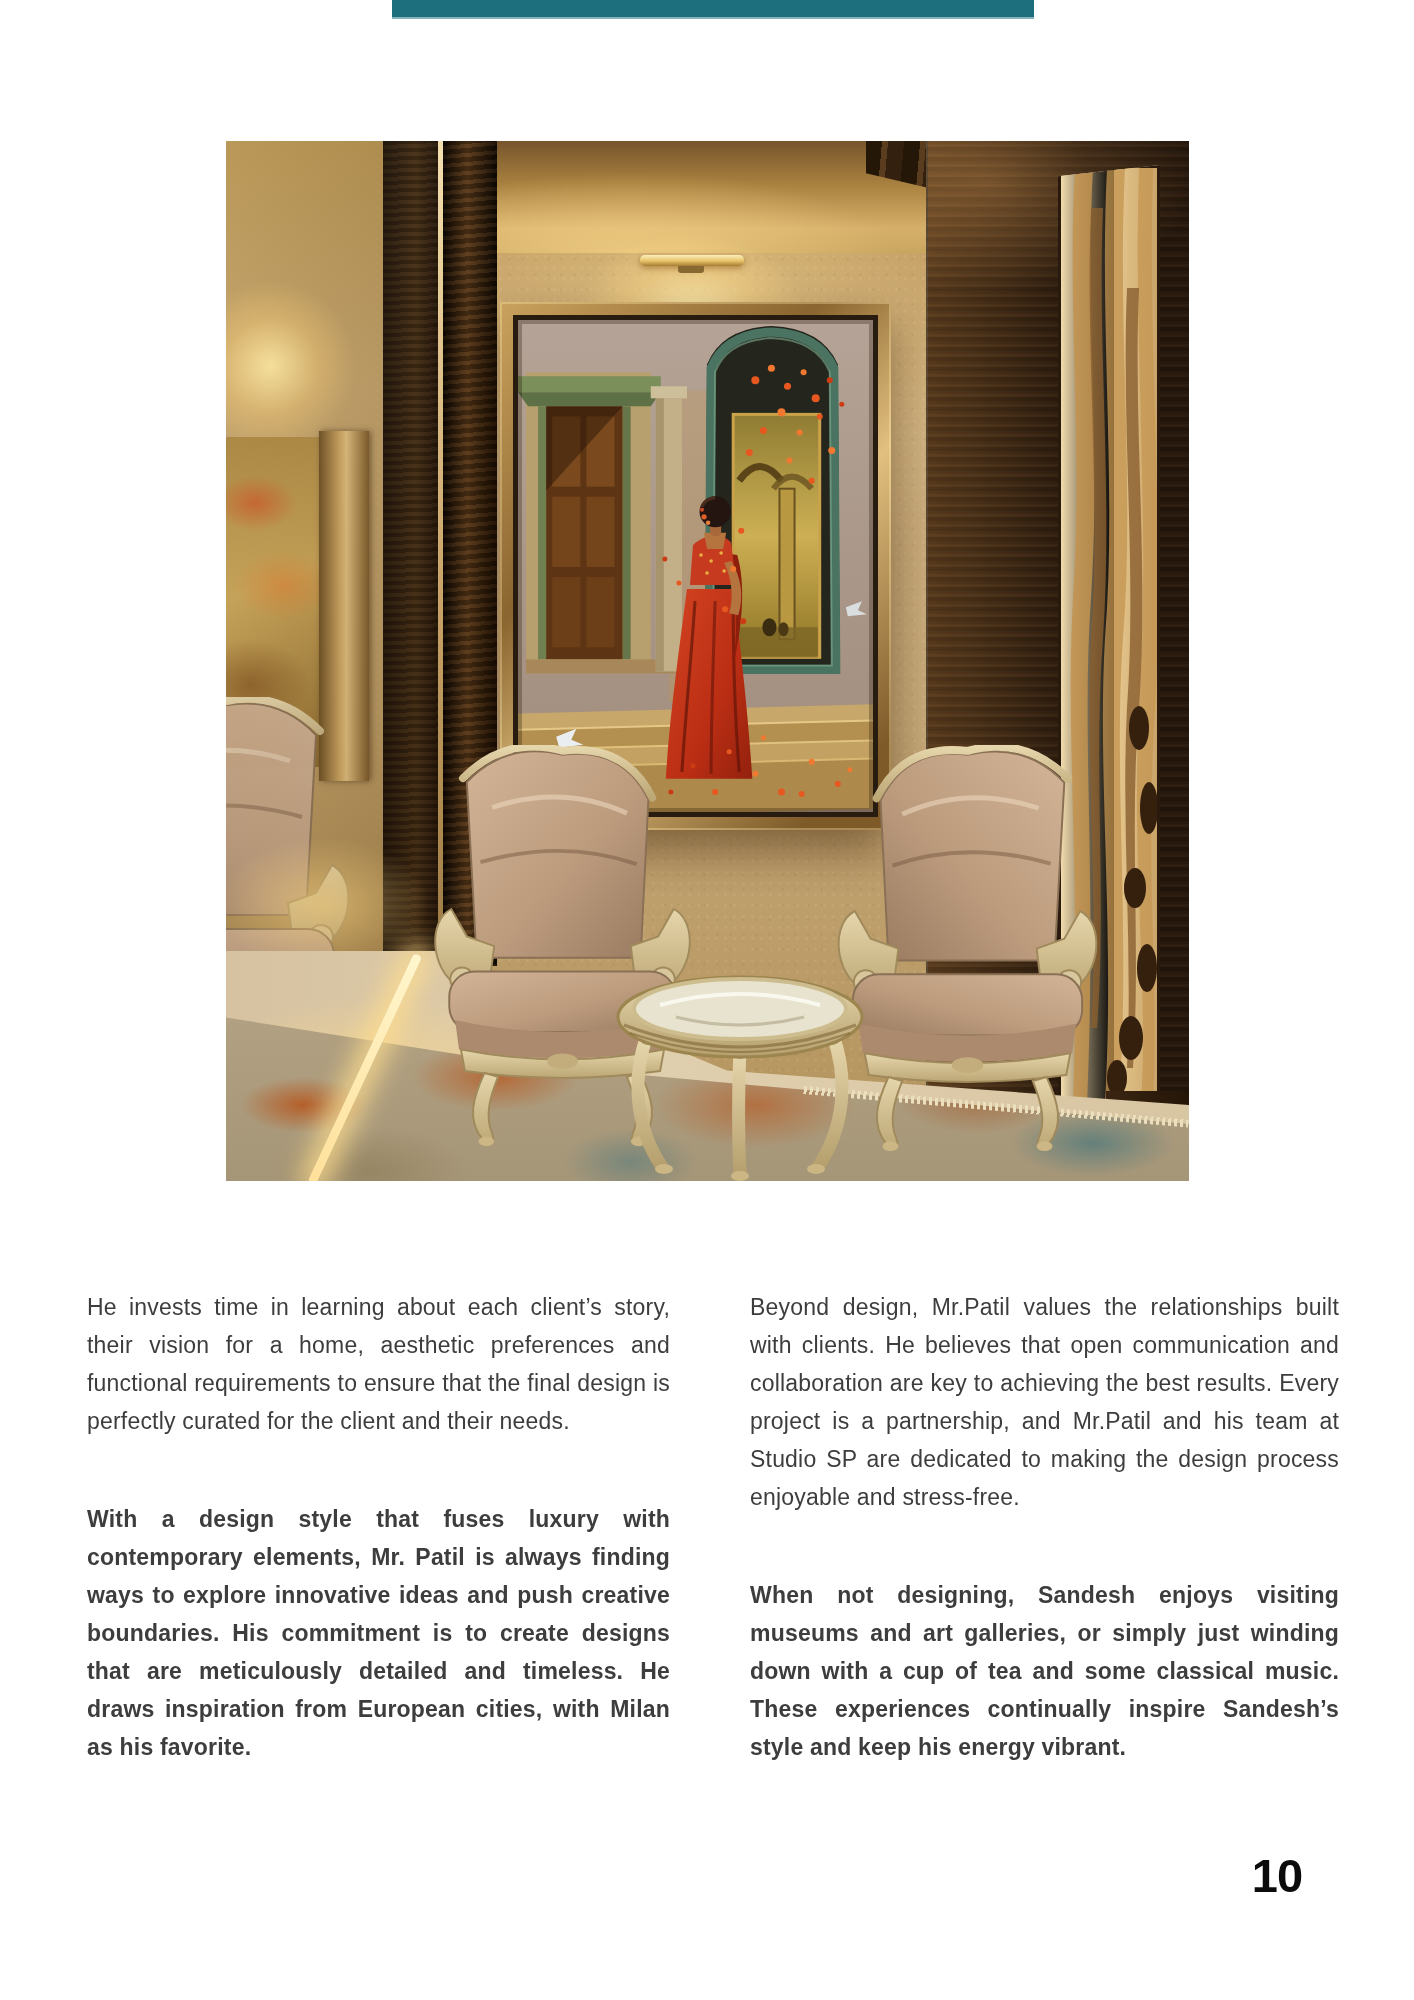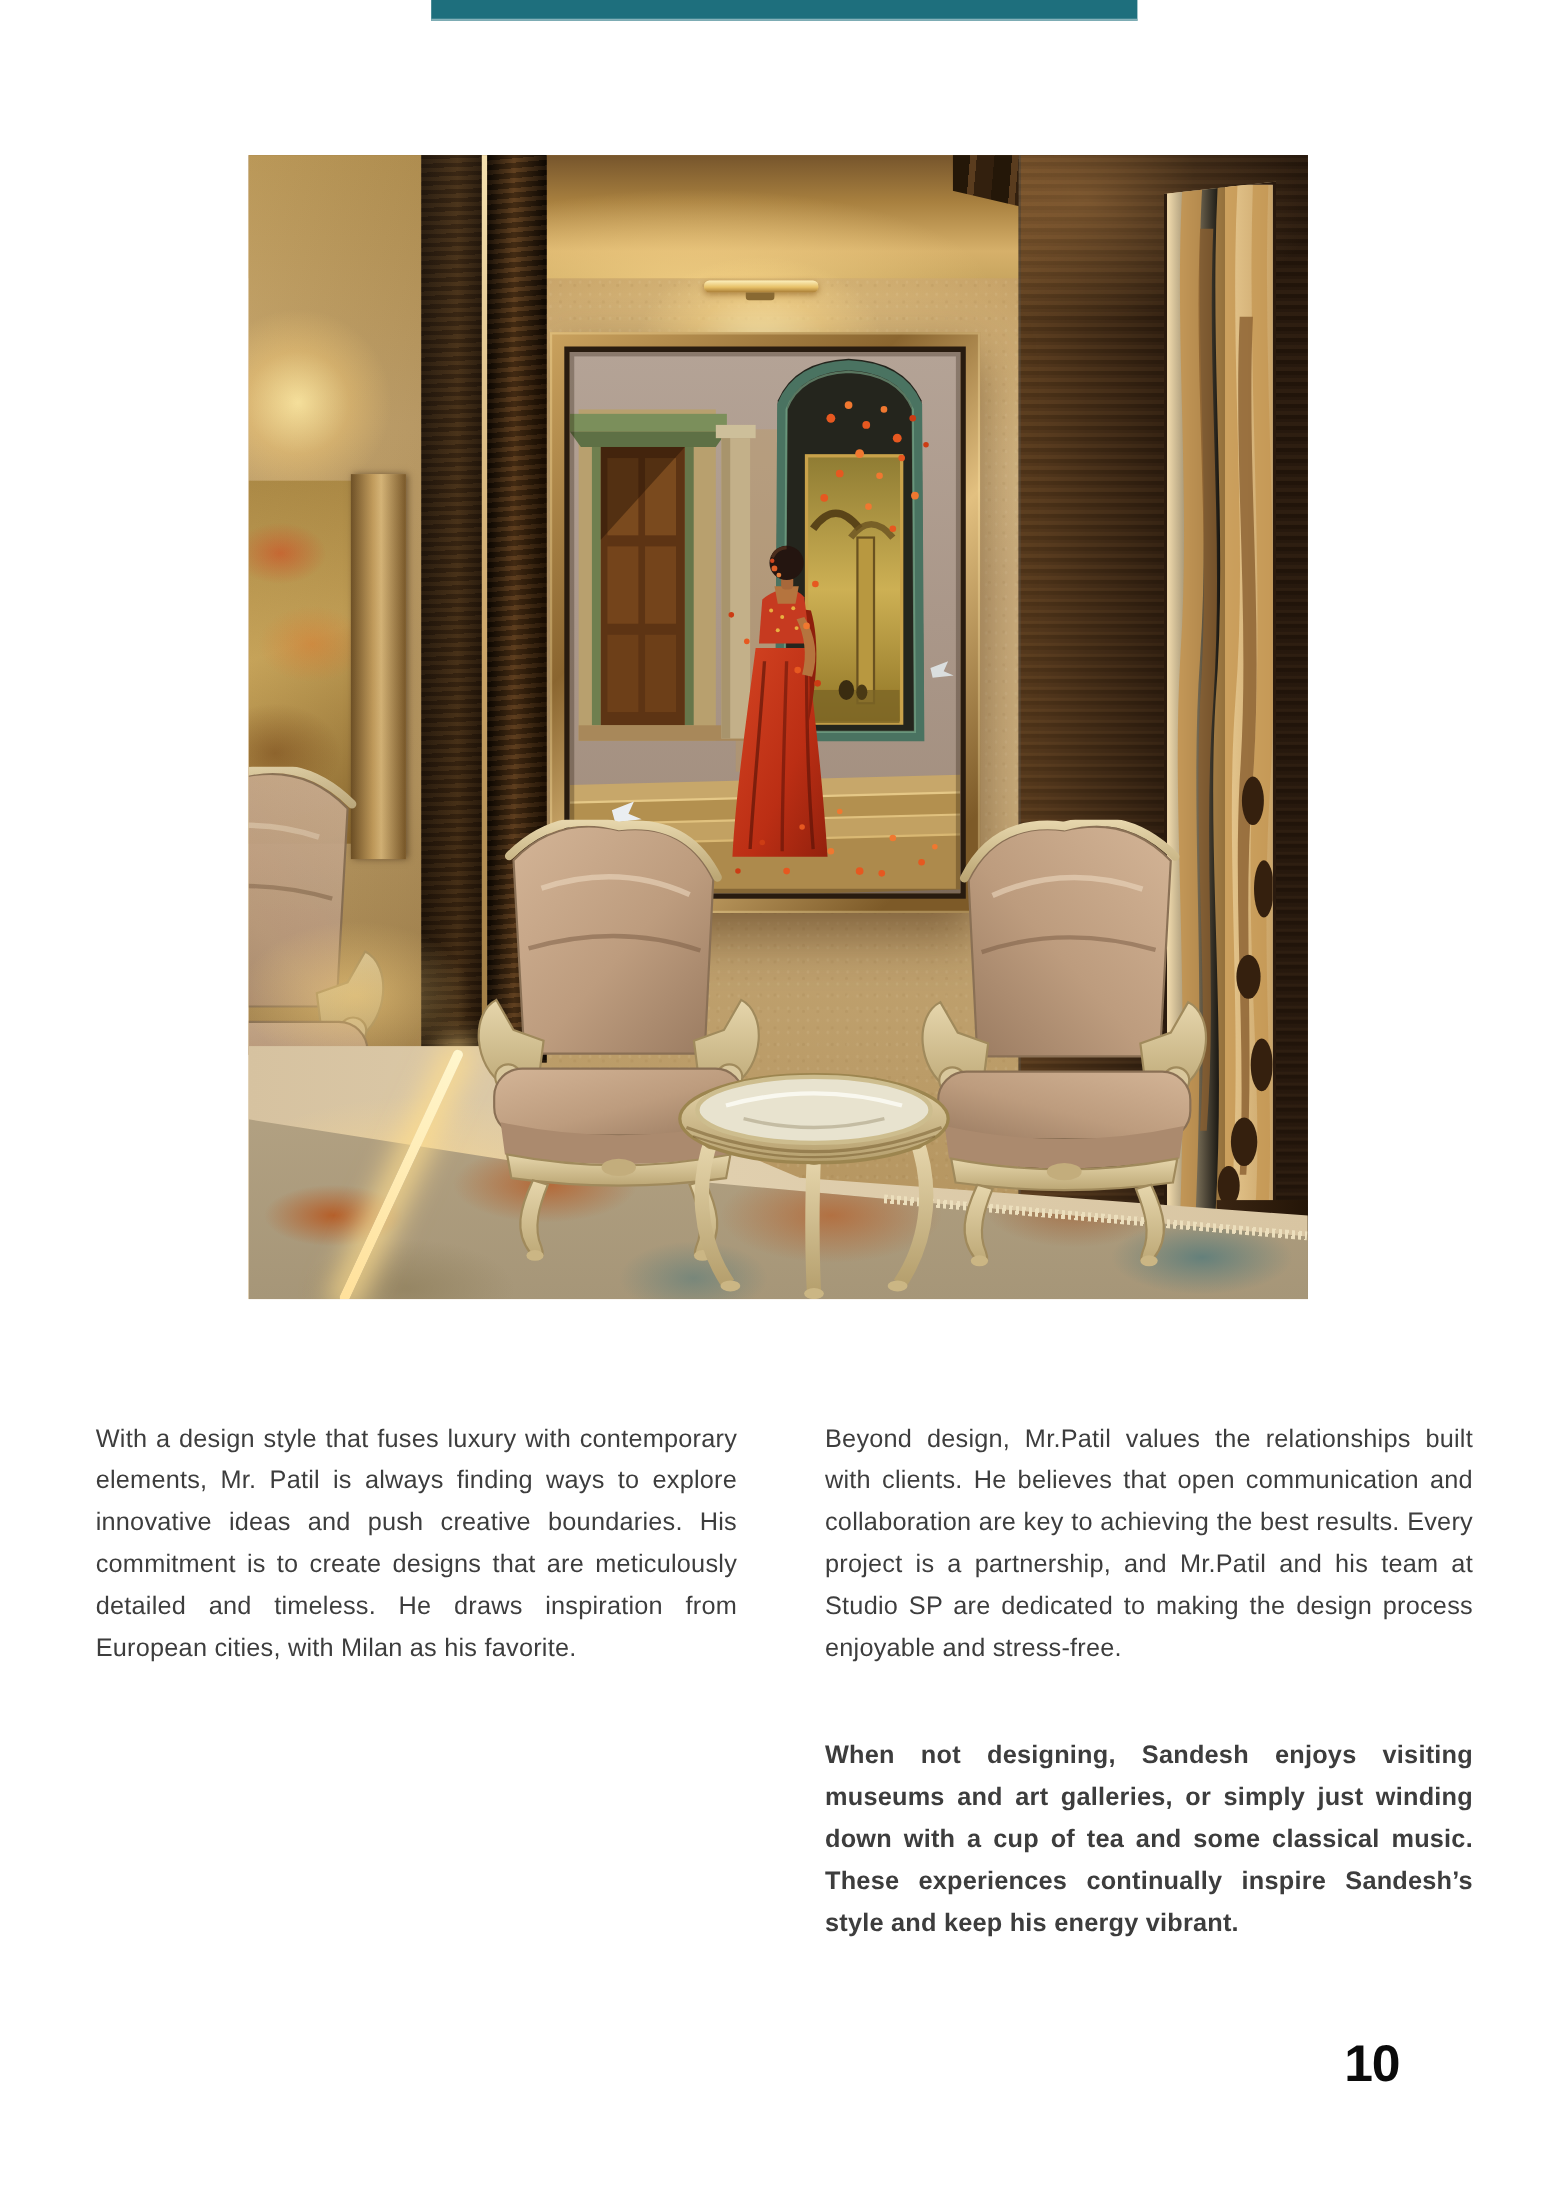--- a/index.html
+++ b/index.html
@@ -115,21 +115,21 @@
   .chair-right{left:584px;top:604px;width:315px;height:415px;}
   .coffee-table{left:384px;top:814px;width:260px;height:226px;}
   
   .col{position:absolute;top:1288px;color:var(--text,#3d3d3d);
     font-size:23px;line-height:38px;letter-spacing:.2px;text-align:justify;}
   .col p{margin:0;}
   .col p + p{margin-top:60px;font-weight:bold;}
   .col-left{left:87px;width:583px;}
   .col-right{left:750px;width:589px;}
   .page-number{position:absolute;left:1222px;top:1848px;width:110px;
-    font-size:47px;font-weight:bold;color:#0b0b0b;letter-spacing:-1px;}
+    font-size:47px;font-weight:bold;color:#0b0b0b;letter-spacing:-1px;text-align:center;}
 </style>
 </head>
 <body>
 
 <div class="accent-bar"></div>
 
 <figure class="photo" style="margin:0;">
   <div class="ph-wall"></div>
   <div class="ph-wall-texture"></div>
   <div class="ph-ceiling"></div>
@@ -388,20 +388,21 @@
       <path d="M14,70 q116,44 232,0" fill="none" stroke-width="3"></path>
       <path d="M20,78 q110,38 220,0" fill="none" stroke-width="2"></path>
     </g>
     <ellipse cx="130" cy="54" rx="106" ry="30" fill="var(--glass,#e8e3cf)" stroke="#cdbd8e" stroke-width="4"></ellipse>
     <path d="M50,50 q80,-22 160,0" stroke="rgba(255,255,250,.75)" stroke-width="4" fill="none"></path>
     <path d="M66,62 q64,16 128,0" stroke="rgba(160,150,120,.5)" stroke-width="3" fill="none"></path>
   </svg>
 </figure>
 
 <section class="col col-left">
+  <p>He invests time in learning about each client’s story, their vision for a home, aesthetic preferences and functional requirements to ensure that the final design is perfectly curated for the client and their needs.</p>
   <p>With a design style that fuses luxury with contemporary elements, Mr. Patil is always finding ways to explore innovative ideas and push creative boundaries. His commitment is to create designs that are meticulously detailed and timeless. He draws inspiration from European cities, with Milan as his favorite.</p>
 </section>
 
 <section class="col col-right">
   <p>Beyond design, Mr.Patil values the relationships built with clients. He believes that open communication and collaboration are key to achieving the best results. Every project is a partnership, and Mr.Patil and his team at Studio SP are dedicated to making the design process enjoyable and stress-free.</p>
   <p>When not designing, Sandesh enjoys visiting museums and art galleries, or simply just winding down with a cup of tea and some classical music. These experiences continually inspire Sandesh’s style and keep his energy vibrant.</p>
 </section>
 
 <div class="page-number">10</div>
 

